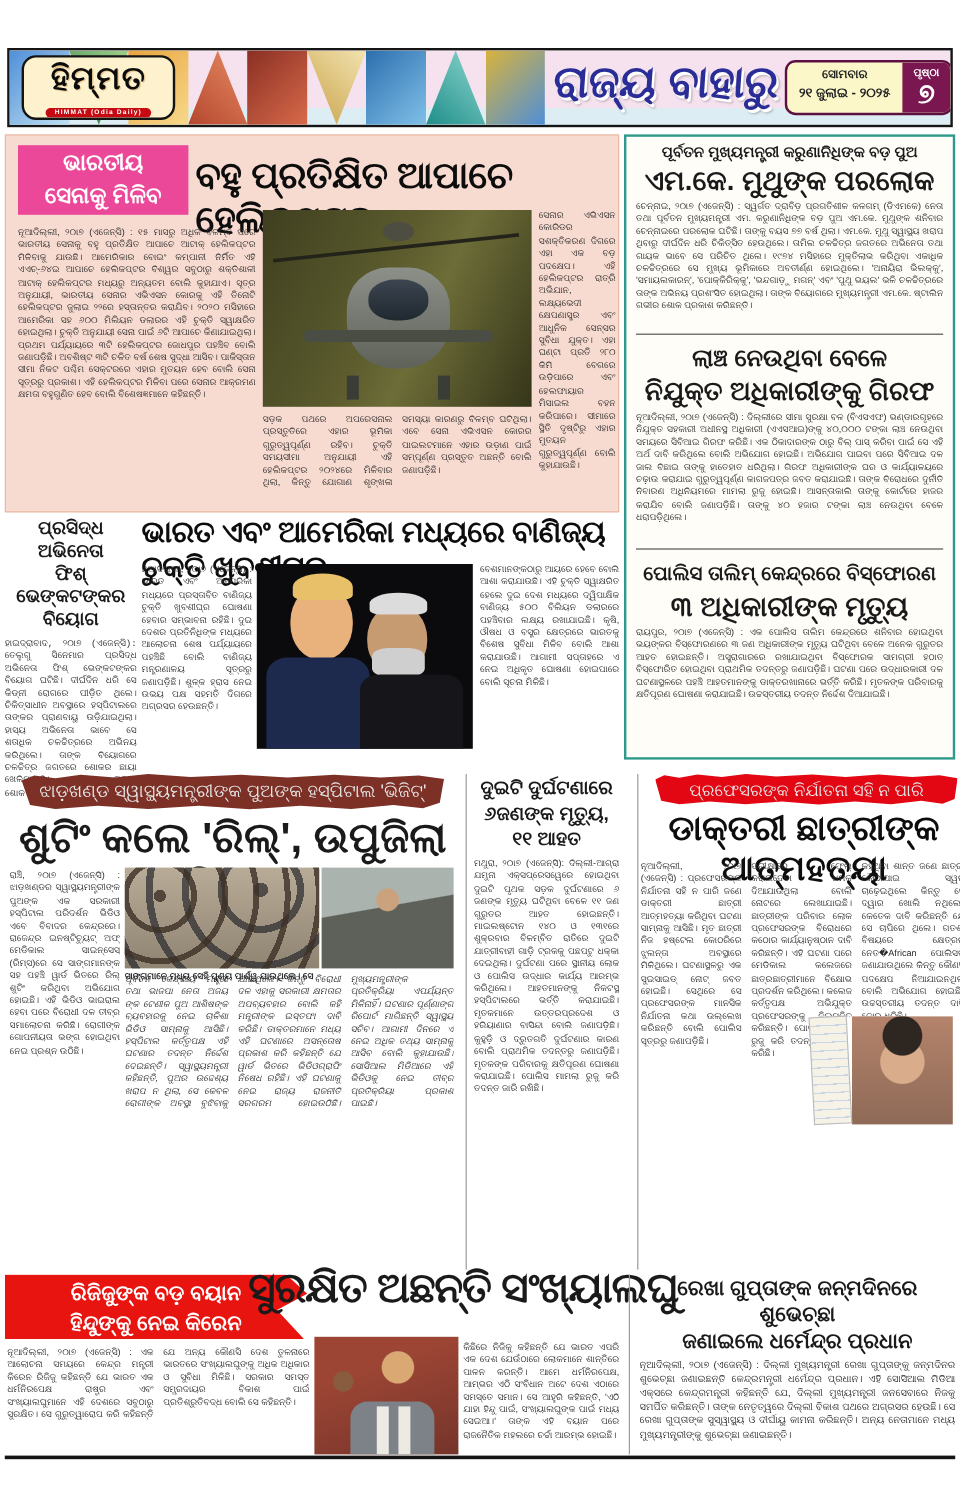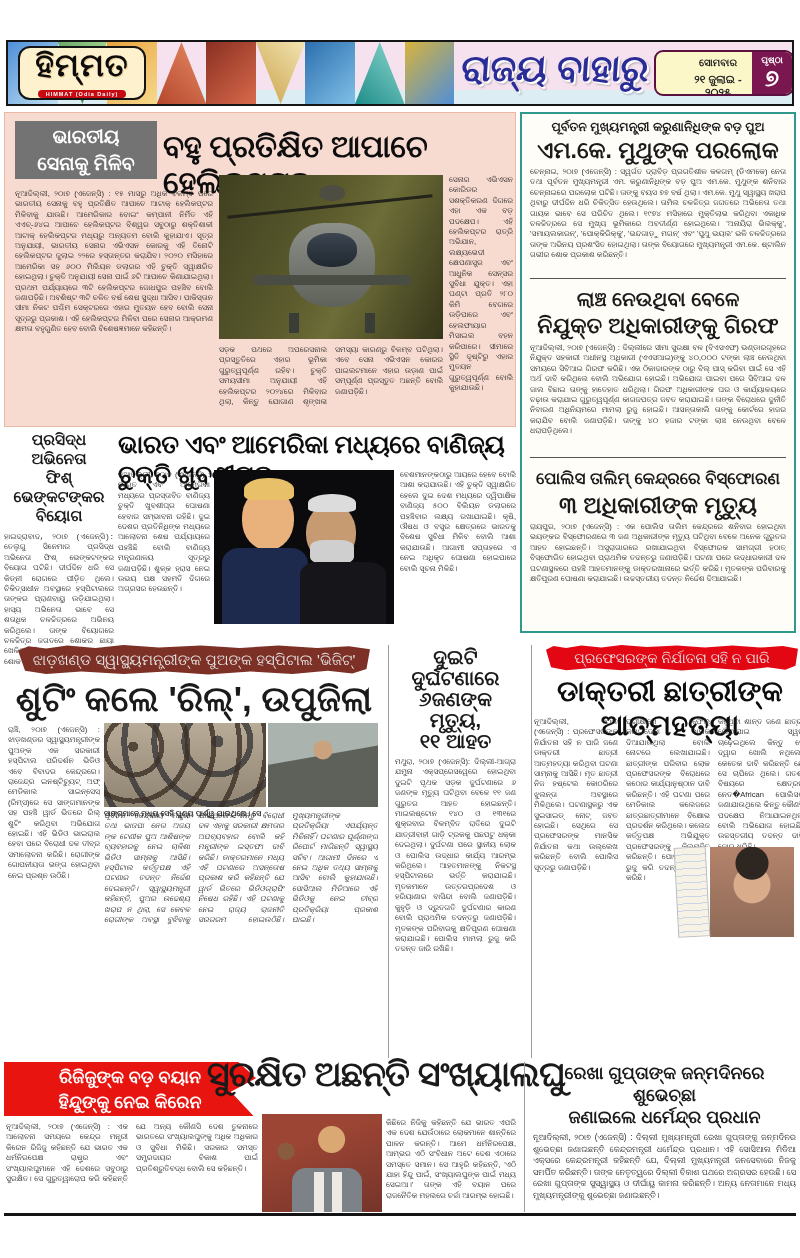--- a/index.html
+++ b/index.html
@@ -9,33 +9,33 @@
     font-family:"Liberation Sans","DejaVu Sans",sans-serif; overflow:hidden; color:#1a1a1a;
   }
   .abs { position:absolute; }
   .body-txt { font-size:7.6px; line-height:10.4px; text-align:justify; color:#2b2b2b; overflow:hidden; }
   .hl { font-weight:bold; color:#0d0d0d; }
   
   #masthead { left:6px; top:40px; width:788px; height:66px; border:2px solid #151515; background:linear-gradient(#f5e2ee 0 78%, #dcedf3 78% 100%); overflow:hidden; }
   #collage { left:0; top:0; width:446px; height:62px; display:flex; }
   .tile { flex:1; height:100%; }
   #logo-box { left:10px; top:4px; width:128px; height:54px; background:#fdf2cd; border:2px solid #141414; border-radius:12px; text-align:center; overflow:hidden; }
-  #logo-main { font-size:32px; font-weight:800; color:#0c0c0c; line-height:34px; letter-spacing:1px; text-shadow:1px 1px 0 #e8c892; }
+  #logo-main { font-size:27px; font-weight:800; color:#0c0c0c; line-height:34px; letter-spacing:1px; text-shadow:1px 1px 0 #e8c892; }
   #logo-sub { display:inline-block; background:#c70a12; color:#fff; font-size:5.5px; font-weight:bold; padding:1px 8px; border-radius:4px; letter-spacing:1px; }
   #section-title { left:452px; top:6px; width:190px; text-align:center; font-size:37px; font-weight:800; color:#2a2d97; text-shadow:2px 2px 0 #ffffff, 3px 3px 2px rgba(0,0,0,.25); transform:skewX(-4deg); }
   #date-box { left:646px; top:8px; width:140px; height:46px; background:#fcf7c9; border:2px solid #5c1040; border-radius:9px; display:flex; overflow:hidden; }
-  #date-left { flex:1; text-align:center; padding-top:5px;padding-left:28px; }
+  #date-left { flex:1; text-align:center; padding-top:5px; }
   #date-day { font-size:10px; font-weight:bold; color:#222; }
   #date-date { font-size:11px; font-weight:bold; color:#222; margin-top:4px; }
   #page-box { width:40px; background:#7a1650; color:#fff; text-align:center; }
   #page-label { font-size:9px; font-weight:bold; padding-top:3px; }
   #page-num { font-size:23px; font-weight:800; line-height:24px; }
   
   #apache { left:4px; top:112px; width:512px; height:315px; background:#f8dbd0; border:1px solid #eab9a6; }
-  #apache-flag { left:10px; top:8px; width:142px; height:58px; background:#737373; color:#fff; font-size:19px; font-weight:bold; text-align:center; line-height:27px; padding-top:2px; }
+  #apache-flag { left:10px; top:8px; width:142px; height:58px; background:#ec4899; color:#fff; font-size:19px; font-weight:bold; text-align:center; line-height:27px; padding-top:2px; }
   #apache-headline { left:158px; top:16px; width:350px; font-size:31px; font-weight:800; letter-spacing:-.5px; }
   #apache-col1 { left:10px; top:76px; width:198px; height:232px; }
   #heli-img { left:214px; top:62px; width:224px; height:164px; background:linear-gradient(115deg,#3f3f20 0%,#5c5c2e 45%,#6d6d38 60%,#35351a 100%); overflow:hidden; }
   .heli-rotor { position:absolute; left:8px; top:30px; width:206px; height:3px; background:#23231a; transform:rotate(-6deg); }
   .heli-mast { position:absolute; left:100px; top:10px; width:26px; height:16px; background:#4d4d42; border-radius:50%; }
   .heli-body { position:absolute; left:70px; top:48px; width:86px; height:84px; background:linear-gradient(#8d9089,#5f6259); border-radius:40% 40% 46% 46%; }
   .heli-cockpit { position:absolute; left:88px; top:58px; width:50px; height:34px; background:linear-gradient(#3c4550,#202830); border-radius:45%; }
   .heli-wing { position:absolute; left:34px; top:100px; width:158px; height:10px; background:#4a4d44; border-radius:4px; }
   .heli-skid { position:absolute; left:70px; top:138px; width:10px; height:20px; background:#3a3d35; }
   .heli-skid.r { left:146px; }
@@ -72,21 +72,21 @@
   #reel-ph1 { width:162px; height:100%; background:
       repeating-radial-gradient(circle at 18% 28%, rgba(60,48,38,.8) 0 5px, transparent 5px 26px),
       repeating-radial-gradient(circle at 70% 22%, rgba(40,40,45,.7) 0 6px, transparent 6px 30px),
       linear-gradient(#b8ab97,#8f8372); }
   #reel-ph2 { flex:1; height:100%; background:
       radial-gradient(circle at 50% 32%, #caa27d 0 9px, transparent 10px),
       linear-gradient(170deg,#aab3ae 0 40%, #5d6159 41% 100%); }
   #reel-below { left:100px; top:166px; width:274px; height:240px; column-count:3; column-gap:8px;font-style:italic; }
   
   #accident { left:388px; top:645px; width:128px; height:413px; border-left:1px solid #9b9b9b; padding-left:6px; }
-  #accident-head { text-align:center; font-size:20px; font-weight:800; line-height:21px; padding-top:2px; }
+  #accident-head { text-align:center; font-size:16px; font-weight:800; line-height:21px; padding-top:2px; }
   #accident-body { margin-top:5px; height:330px; }
   
   #suicide { left:531px; top:645px; width:276px; height:413px; border-left:1px solid #9b9b9b; padding-left:6px; }
   #suicide-banner { left:14px; top:0; width:252px; height:26px; background:#e30613; font-size:14px; line-height:26px; }
   #suicide-head { left:0; top:30px; width:276px; text-align:center; font-size:29px; font-weight:800; }
   .su-col { top:72px; height:334px; width:84px; }
   #su-imgs { left:144px; top:202px; width:118px; height:90px; display:flex; gap:2px; background:#fff; }
   #note-img { width:32px; height:100%; background:repeating-linear-gradient(#f6f3e6 0 6px, #c9d4e6 6px 7px); border:1px solid #bbb; transform:rotate(-3deg); }
   #girl-img { flex:1; height:100%; background:
       radial-gradient(circle at 50% 18%, #2e2620 0 16px, transparent 17px),

